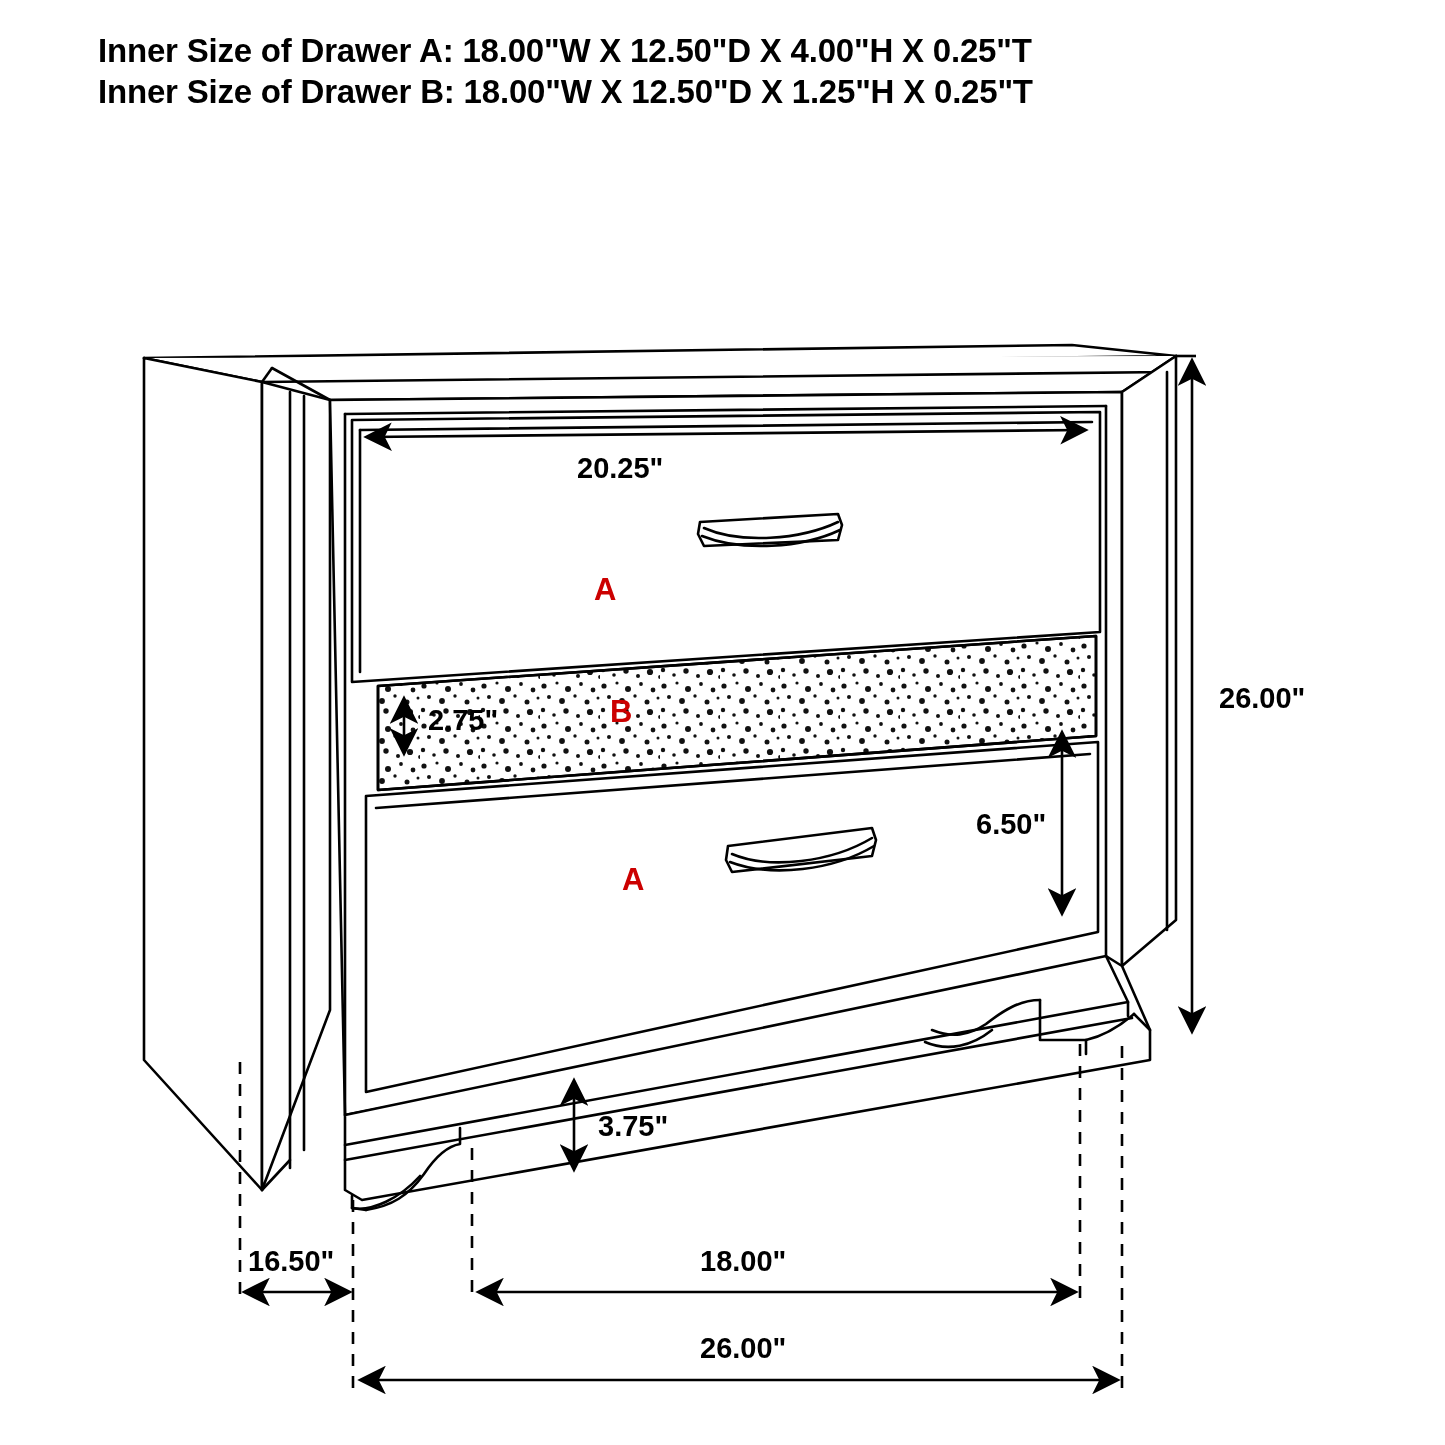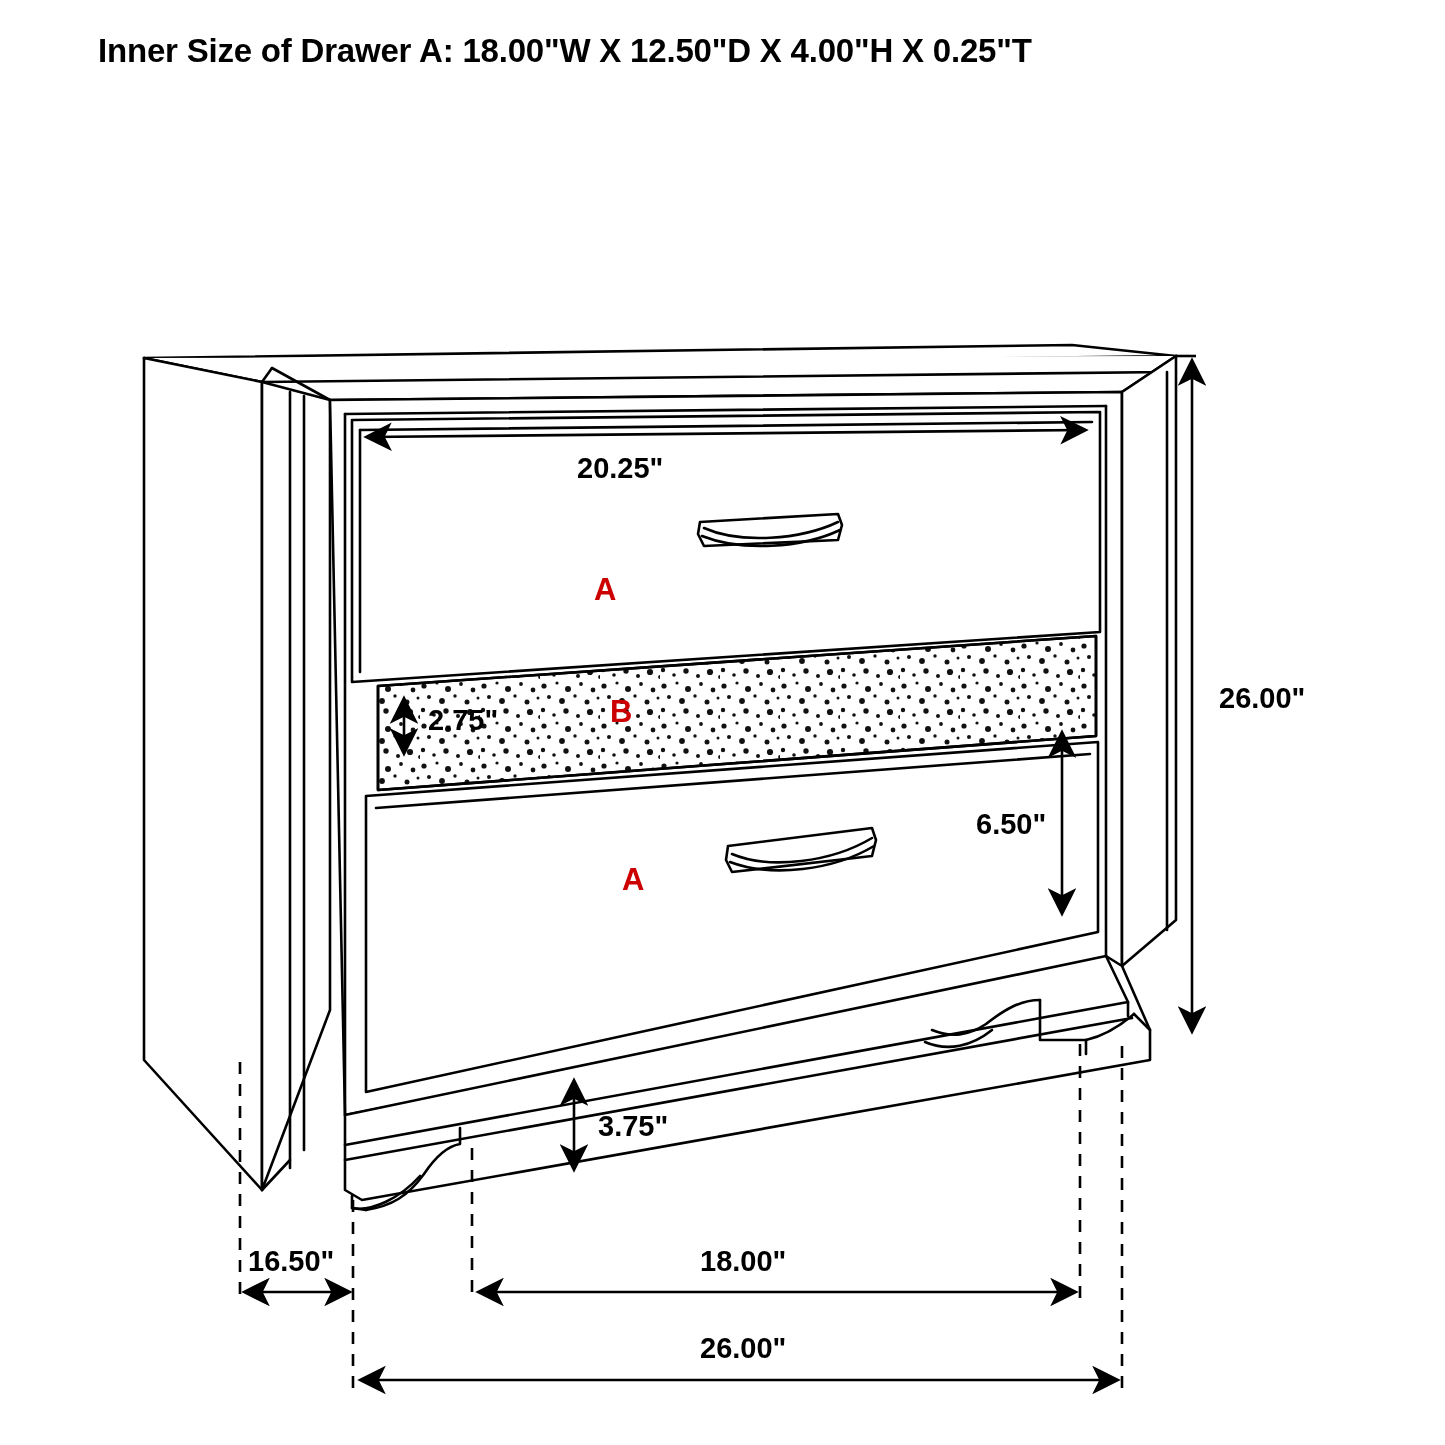--- a/index.html
+++ b/index.html
@@ -56,20 +56,21 @@
     white-space: nowrap;
   }
 </style>
 </head>
 <body>
 
 <div id="stage">
 
   <div class="header-block">
     <div class="header-line">Inner Size of Drawer A: 18.00"W X 12.50"D X 4.00"H X 0.25"T</div>
+    <div class="header-line">Inner Size of Drawer B: 18.00"W X 12.50"D X 1.25"H X 0.25"T</div>
   </div>
 
   <svg id="drawing" viewBox="0 0 1445 1445">
     <defs>
       <pattern id="speckle" width="60" height="40" patternUnits="userSpaceOnUse">
         <rect width="60" height="40" fill="#ffffff"></rect>
         <circle cx="4" cy="6" r="2.6" fill="#111"></circle>
         <circle cx="17" cy="3" r="1.6" fill="#111"></circle>
         <circle cx="28" cy="9" r="3.0" fill="#111"></circle>
         <circle cx="41" cy="4" r="1.9" fill="#111"></circle>

